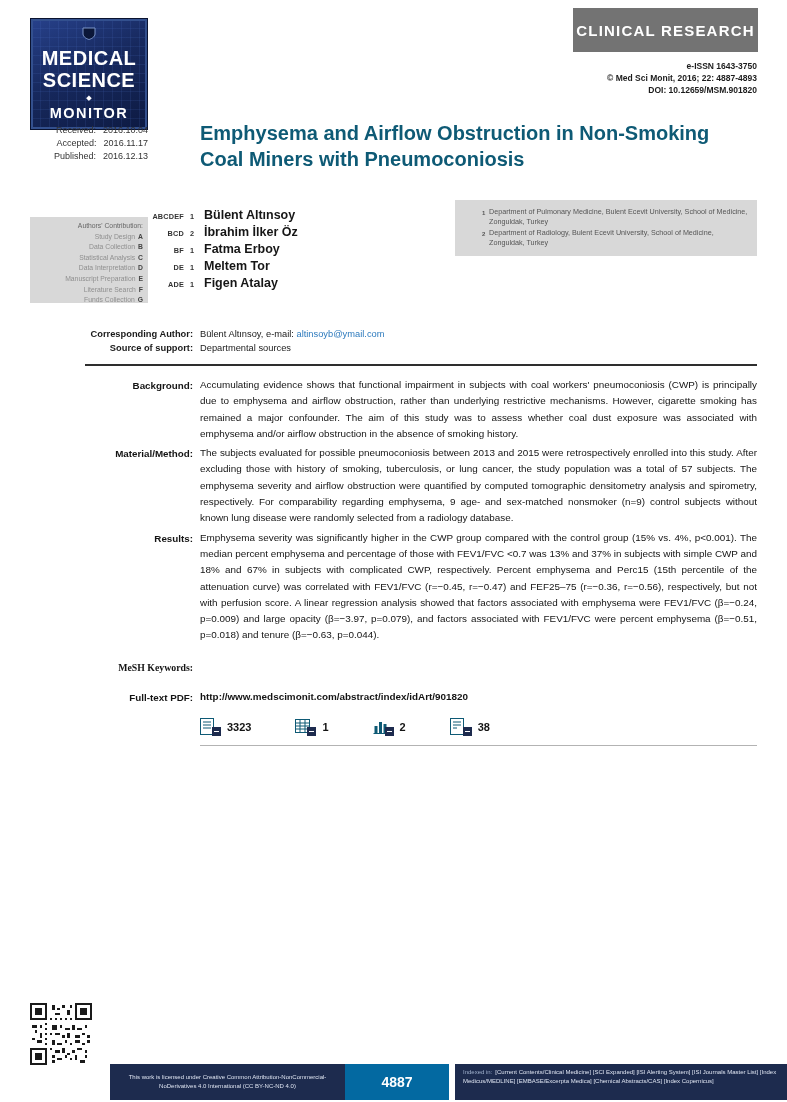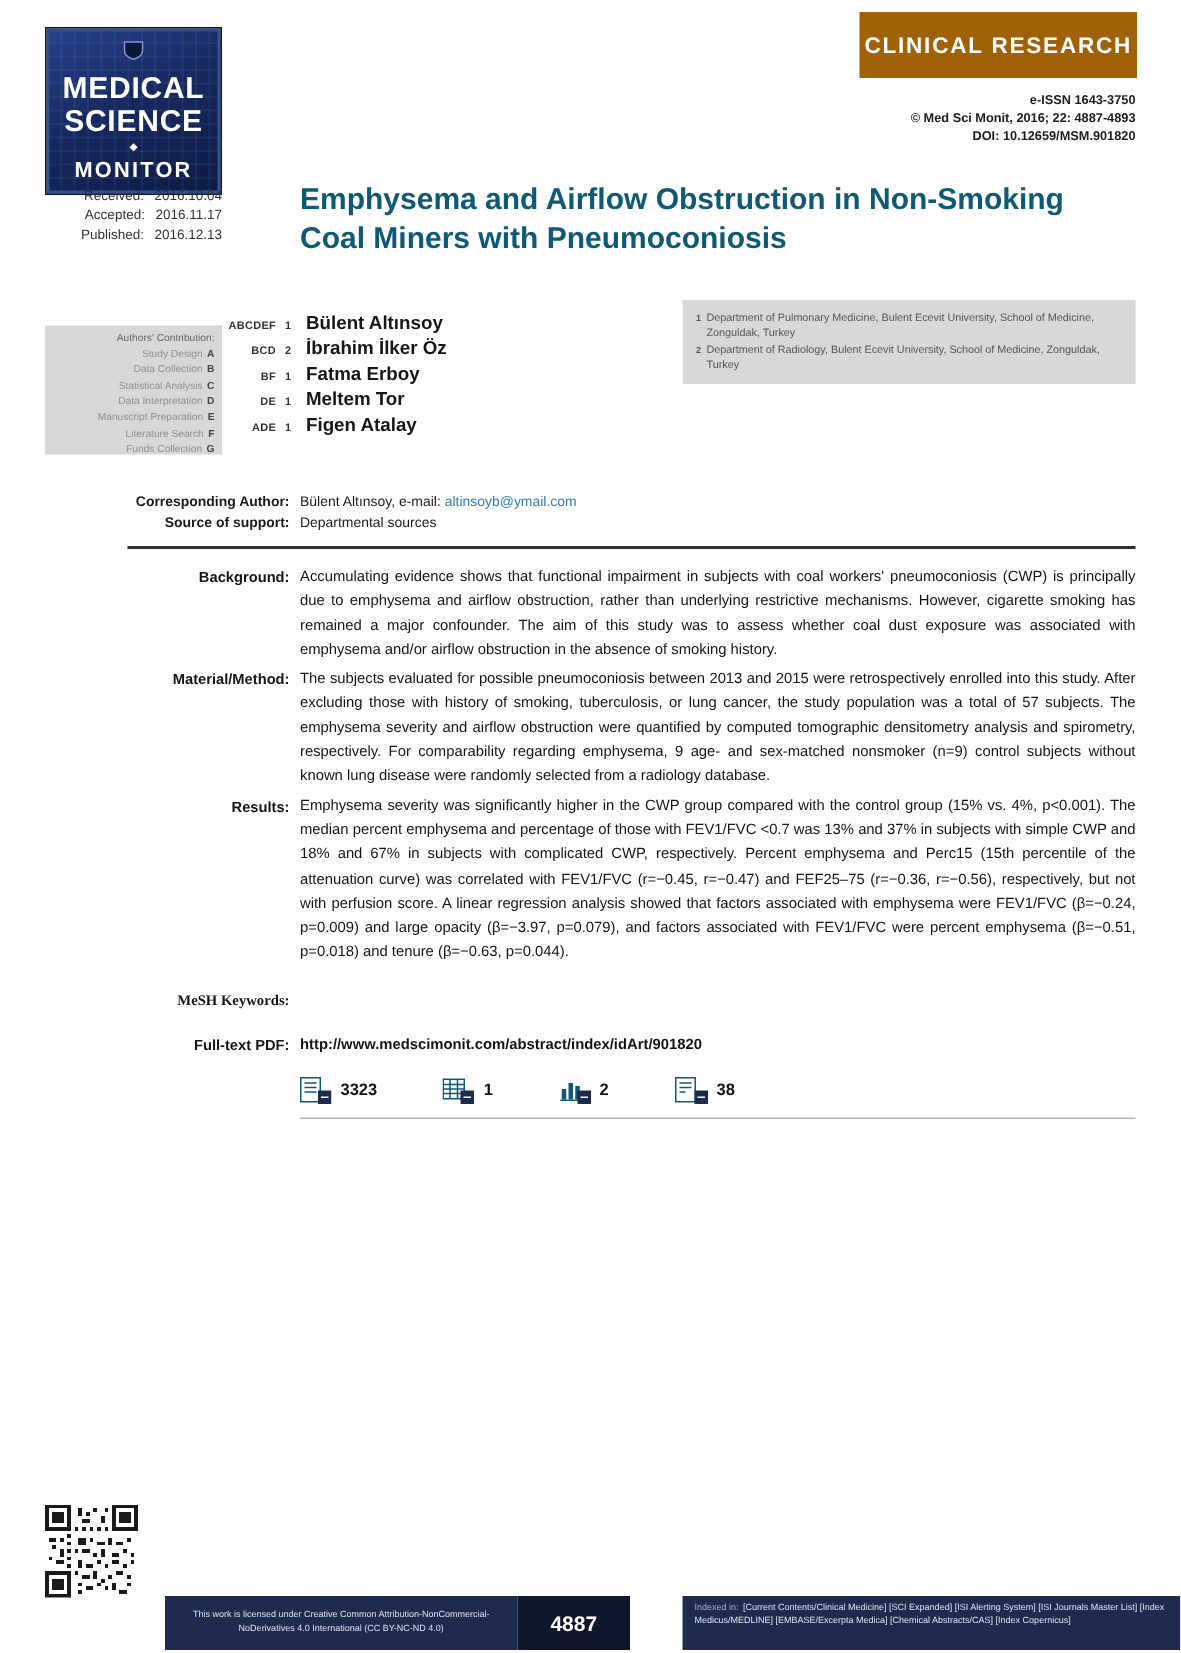--- a/index.html
+++ b/index.html
@@ -17,21 +17,21 @@
     border:1px solid #0a1330; box-shadow: inset 0 0 0 2px #33508e;
     color:#fff; text-align:center; padding-top:8px;
   }
   .logo-shield { width:16px; height:13px; margin:0 auto 3px auto; }
   .logo-l1, .logo-l2 { font-size:20px; font-weight:bold; letter-spacing:.5px; line-height:22px; }
   .logo-diamond { font-size:7px; line-height:9px; color:#fff; margin:2px 0; }
   .logo-l3 { font-size:14.5px; font-weight:bold; letter-spacing:1.5px; line-height:18px; }
 
   .banner {
     position:absolute; left:573px; top:8px; width:185px; height:44px;
-    background:#a16207; color:#fff; font-weight:bold; font-size:15px; letter-spacing:1.2px;
+    background:#737373; color:#fff; font-weight:bold; font-size:15px; letter-spacing:1.2px;
     display:flex; align-items:center; justify-content:center;
   }
   .pubinfo { position:absolute; right:30px; top:60px; text-align:right;
     font-size:8.5px; font-weight:bold; color:#1c1c1c; line-height:12px; }
 
   .dates { position:absolute; left:30px; top:124px; width:118px; font-size:9px; color:#333; }
   .date-row { display:flex; justify-content:flex-end; gap:7px; line-height:13px; }
 
   .title { position:absolute; left:200px; top:120px; width:520px;
     font-size:20px; line-height:26px; font-weight:bold; color:#0e5a75; }
@@ -45,21 +45,21 @@
   .contrib-code { color:#444; font-weight:bold; }
 
   .authors { position:absolute; left:150px; top:208px; width:420px; }
   .author-row { display:flex; align-items:baseline; height:17px; }
   .author-codes { flex:0 0 34px; text-align:right; font-size:7.3px; font-weight:bold; color:#333; letter-spacing:.2px; }
   .author-aff { flex:0 0 10px; text-align:right; font-size:7.3px; font-weight:bold; color:#333; }
   .author-name { margin-left:10px; font-size:12.5px; font-weight:bold; color:#161616; }
 
   .affils { position:absolute; left:455px; top:200px; width:302px; background:#d8d8d8;
     padding:7px 9px; font-size:7.2px; line-height:10px; color:#555; }
-  .affil-row { display:flex; margin-bottom:1px; }
+  .affil-row { display:flex; margin-bottom:1px;margin-left:18px; }
   .affil-num { flex:0 0 7px; font-size:6px; font-weight:bold; vertical-align:super; padding-top:1px; }
   .affil-text { flex:1; }
 
   .corr { position:absolute; left:30px; top:327px; right:30px; font-size:9.3px; }
   .corr-row { display:flex; line-height:14px; }
   .corr-label { flex:0 0 163px; text-align:right; font-weight:bold; color:#1a1a1a; }
   .corr-value { margin-left:7px; color:#1a1a1a; }
   .email-link { color:#2d7abd; text-decoration:none; }
 
   .divider { position:absolute; left:85px; right:30px; top:364px; border-top:2px solid #2e2e2e; }
@@ -78,22 +78,22 @@
   .metric { display:flex; align-items:center; gap:6px; }
   .metric-num { font-size:11px; font-weight:bold; color:#141414; }
   .metrics-rule { margin-left:170px; margin-top:9px; border-top:1px solid #b3b3b3; }
 
   
   .qr { position:absolute; left:30px; top:1003px; width:62px; height:62px; }
 
   .footer-license { position:absolute; left:110px; top:1064px; width:235px; height:36px;
     background:#1d2b4e; color:#dde3f0; font-size:6px; line-height:9px;
     display:flex; align-items:center; justify-content:center; text-align:center; padding:0 14px; }
-  .footer-page { position:absolute; left:345px; top:1064px; width:75px; height:36px;
-    background:#0f172a; color:#fff; font-weight:bold; font-size:14px;
+  .footer-page { position:absolute; left:345px; top:1064px; width:104px; height:36px;
+    background:#0369a1; color:#fff; font-weight:bold; font-size:14px;
     display:flex; align-items:center; justify-content:center; }
   .footer-indexed { position:absolute; left:455px; top:1064px; width:332px; height:36px;
     background:#1d2b4e; color:#dde3f0; font-size:6px; line-height:9px; padding:4px 8px; }
   .idx-label { color:#9fb0cc; margin-right:3px; }
 </style>
 </head>
 <body>
 
 <div class="page">
 

